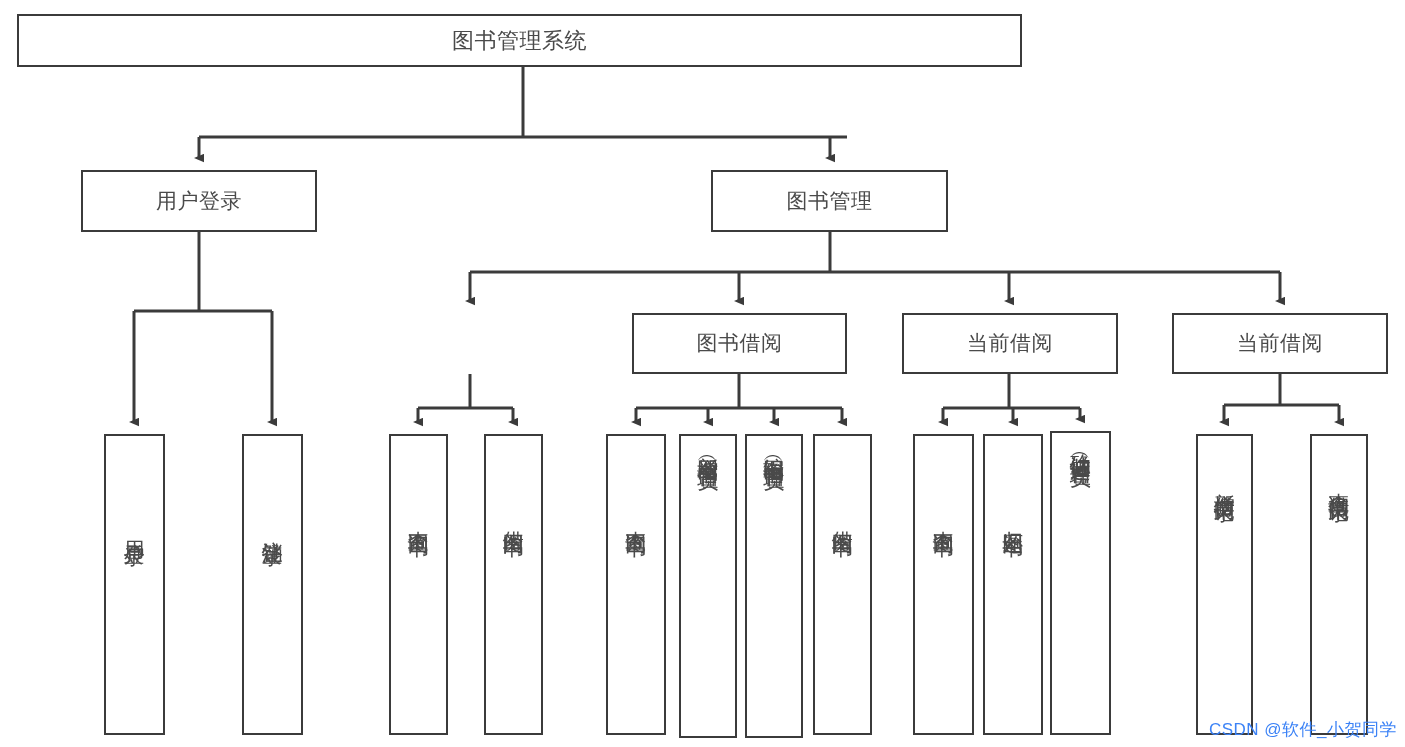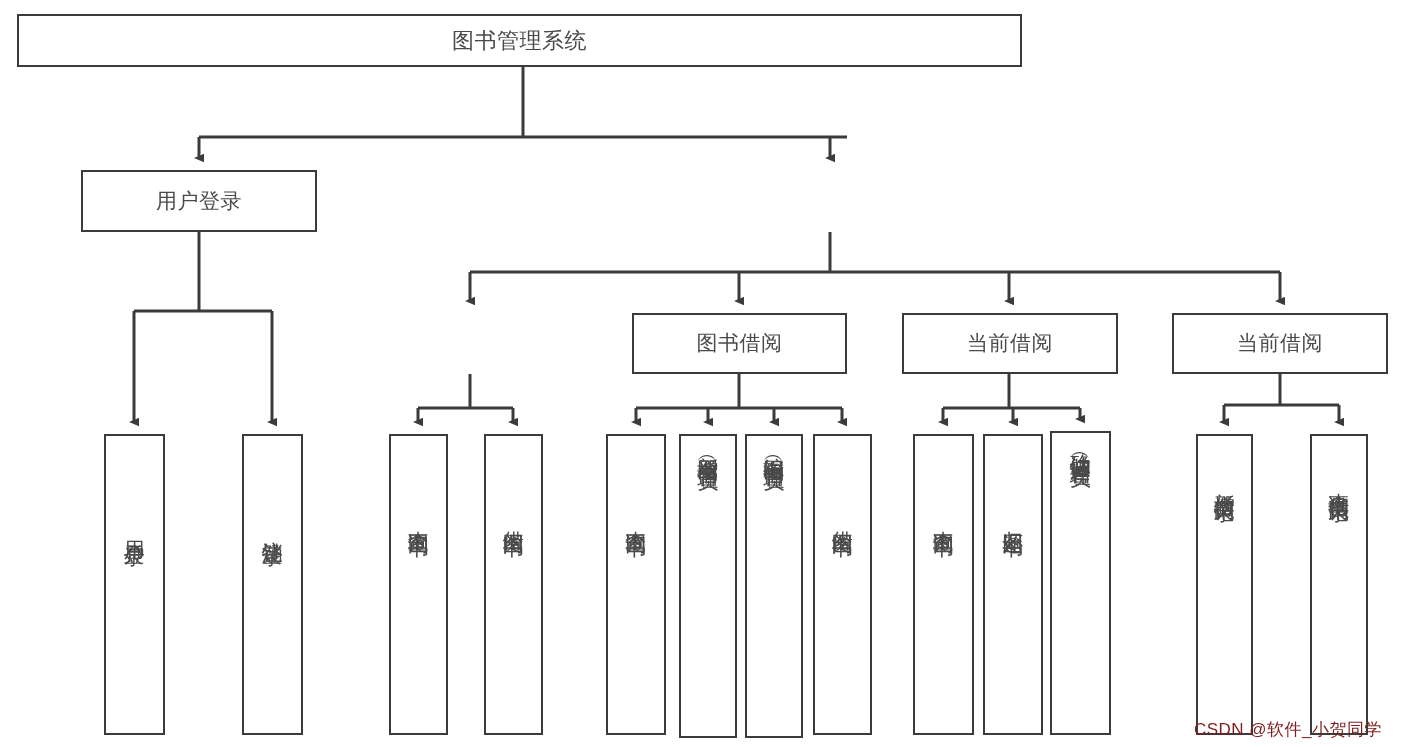--- a/index.html
+++ b/index.html
@@ -57,24 +57,24 @@
     writing-mode: vertical-rl;
     text-orientation: upright;
     font-size: 21px;
     line-height: 1.32;
     letter-spacing: 2px;
     margin: 0 auto;
   }
   .node.root .label { font-size: 22px; }
   .watermark {
     position: absolute;
-    right: 23px;
+    right: 8px;
     bottom: 6px;
     font-size: 17px;
-    color: #7f1d1d;
+    color: #3b82f6;
     letter-spacing: 0.5px;
     white-space: nowrap;
     user-select: none;
   }
 </style>
 </head>
 <body>
 
 <div id="diagram-root">
 
@@ -129,20 +129,23 @@
     </g>
   </svg>
 
   <div class="node horizontal root" style="left:17px; top:14px; width:1005px; height:53px;">
     <span class="label">图书管理系统</span>
   </div>
 
   <div class="node horizontal" style="left:81px; top:170px; width:236px; height:62px;">
     <span class="label">用户登录</span>
   </div>
+  <div class="node horizontal" style="left:711px; top:170px; width:237px; height:62px;">
+    <span class="label">图书管理</span>
+  </div>
 
   <div class="node horizontal" style="left:902px; top:313px; width:216px; height:61px;">
     <span class="label">当前借阅</span>
   </div>
   <div class="node horizontal" style="left:632px; top:313px; width:215px; height:61px;">
     <span class="label">图书借阅</span>
   </div>
   <div class="node horizontal" style="left:1172px; top:313px; width:216px; height:61px;">
     <span class="label">当前借阅</span>
   </div>

